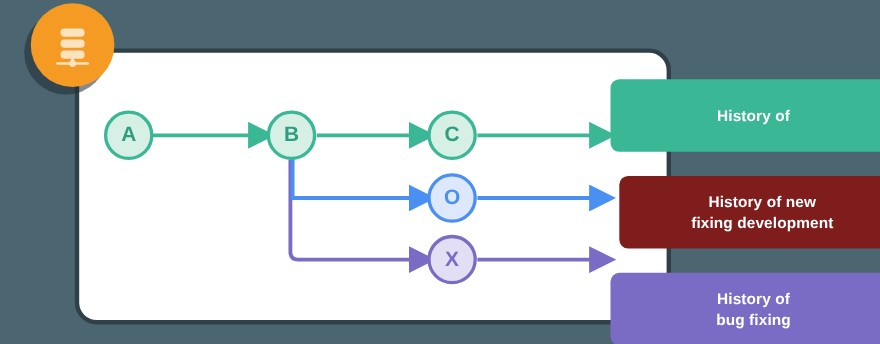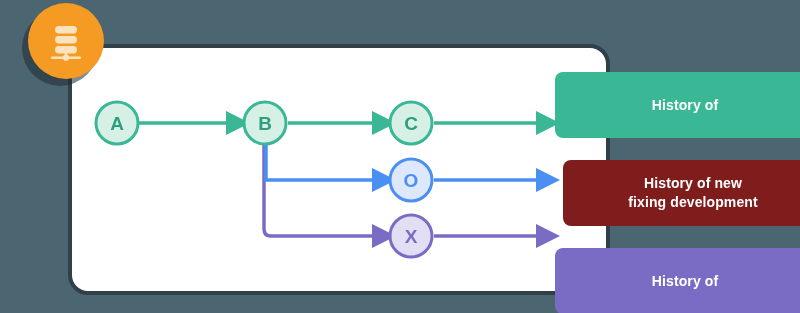--- a/index.html
+++ b/index.html
@@ -172,15 +172,16 @@
     <span class="label-line">History of</span>
   </div>
 
   <div class="label-box" id="box-blue">
     <span class="label-line">History of new</span>
     <span class="label-line">fixing development</span>
   </div>
 
   <div class="label-box" id="box-purple">
     <span class="label-line">History of</span>
+    <span class="label-line">bug fixing</span>
   </div>
 
 </div>
 
 </body></html>

